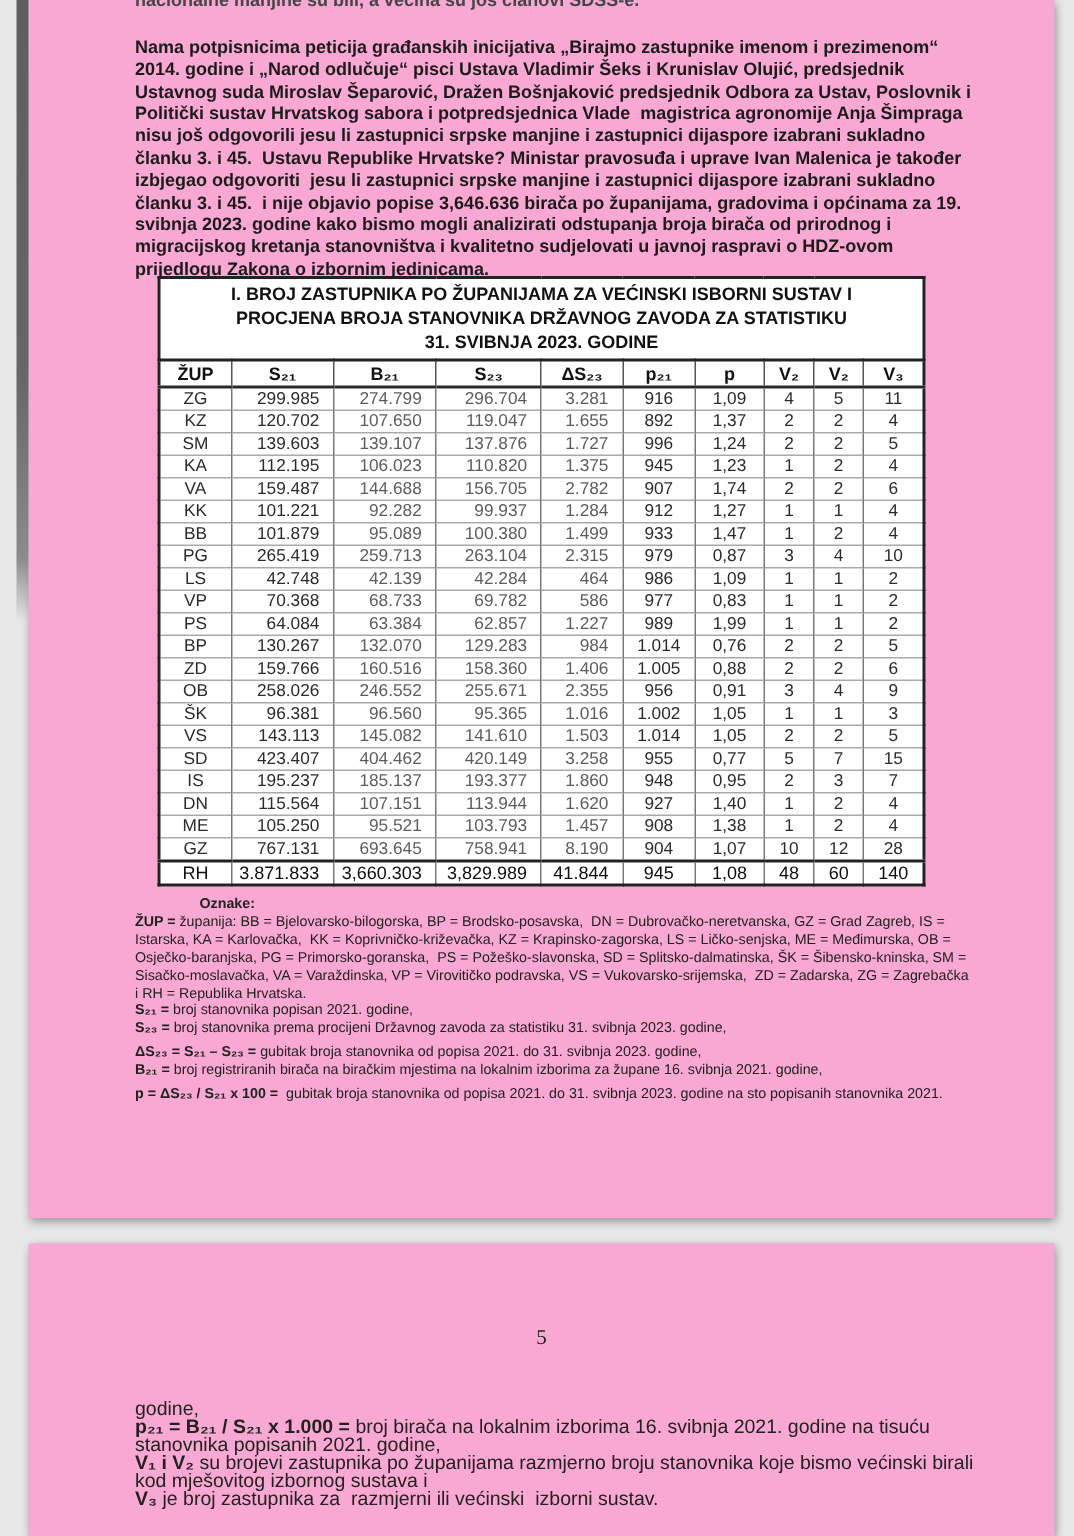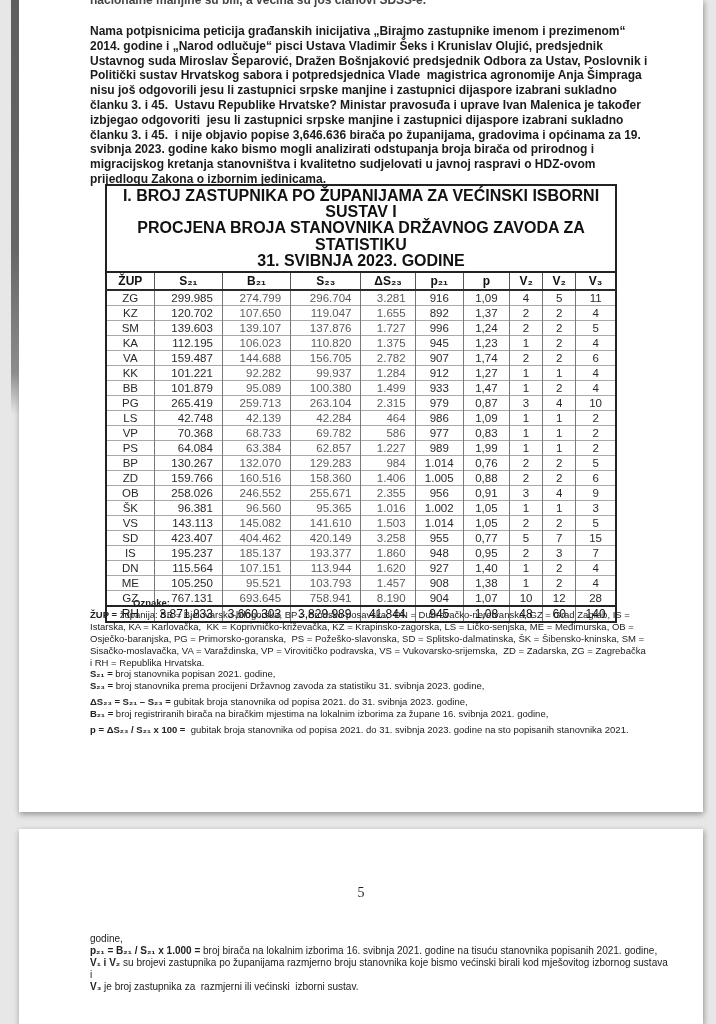--- a/index.html
+++ b/index.html
@@ -6,21 +6,21 @@
   body{
     width:716px;height:1024px;position:relative;overflow:hidden;
     background:#e7e7e7;
     font-family:"Liberation Sans","DejaVu Sans",sans-serif;
   }
   .edge-strip{
     position:absolute;left:11px;top:0;width:8px;height:414px;z-index:6;
     background:linear-gradient(to bottom,#5e5e5e 0%,#666 60%,#8c8c8c 90%,rgba(140,140,140,0) 100%);
   }
   .page{
-    position:absolute;left:19px;width:684px;background:#ffffff;
+    position:absolute;left:19px;width:684px;background:#f9a8d4;
     box-shadow:0 3px 6px rgba(0,0,0,0.25),2px 1px 5px rgba(0,0,0,0.15);
   }
   .page1{top:0;height:812px;overflow:hidden;}
   .page2{top:829px;height:195px;overflow:hidden;}
 
   .cut-line{
     position:absolute;top:-7px;left:71px;width:560px;
     font-weight:bold;font-size:12px;color:#454545;white-space:nowrap;overflow:hidden;
   }
   .para{
@@ -29,21 +29,21 @@
     white-space:pre-wrap;
   }
 
   table.tbl{
     position:absolute;top:184px;left:86px;width:512px;
     border-collapse:collapse;table-layout:fixed;background:#fff;
     border:2px solid #222;
   }
   .tbl th.title-cell{
     border:2px solid #222;
-    font-size:16px;font-weight:bold;line-height:16.2px;
+    font-size:12px;font-weight:bold;line-height:16.2px;
     padding:2px 4px;color:#111;
   }
   .tbl th.col-h{
     border:1px solid #555;border-bottom:2px solid #2a2a2a;
     font-size:12px;font-weight:bold;height:16px;color:#111;text-align:center;
     padding:0;
   }
   .tbl td{
     border-left:1px solid #787878;border-right:1px solid #787878;
     border-top:1px solid #a9a9a9;
@@ -64,21 +64,21 @@
   .note-line{white-space:pre-wrap;}
   .note-line b{font-weight:bold;text-align:right;}
   .note-line.gap{margin-top:4px;}
 
   .page-number{
     position:absolute;top:56px;left:0;width:100%;text-align:center;
     font-family:"Liberation Serif","DejaVu Serif",serif;font-size:14px;color:#1e1e1e;
   }
   .p2-lines{
     position:absolute;top:104px;left:71px;width:580px;
-    font-size:10px;line-height:11.9px;color:#222;
+    font-size:13px;line-height:11.9px;color:#222;
   }
   .p2-line{white-space:pre-wrap;}
   .p2-line b{font-weight:bold;}
 </style>
 </head>
 <body>
 
 <div class="edge-strip"></div>
 
 <div class="page page1">

